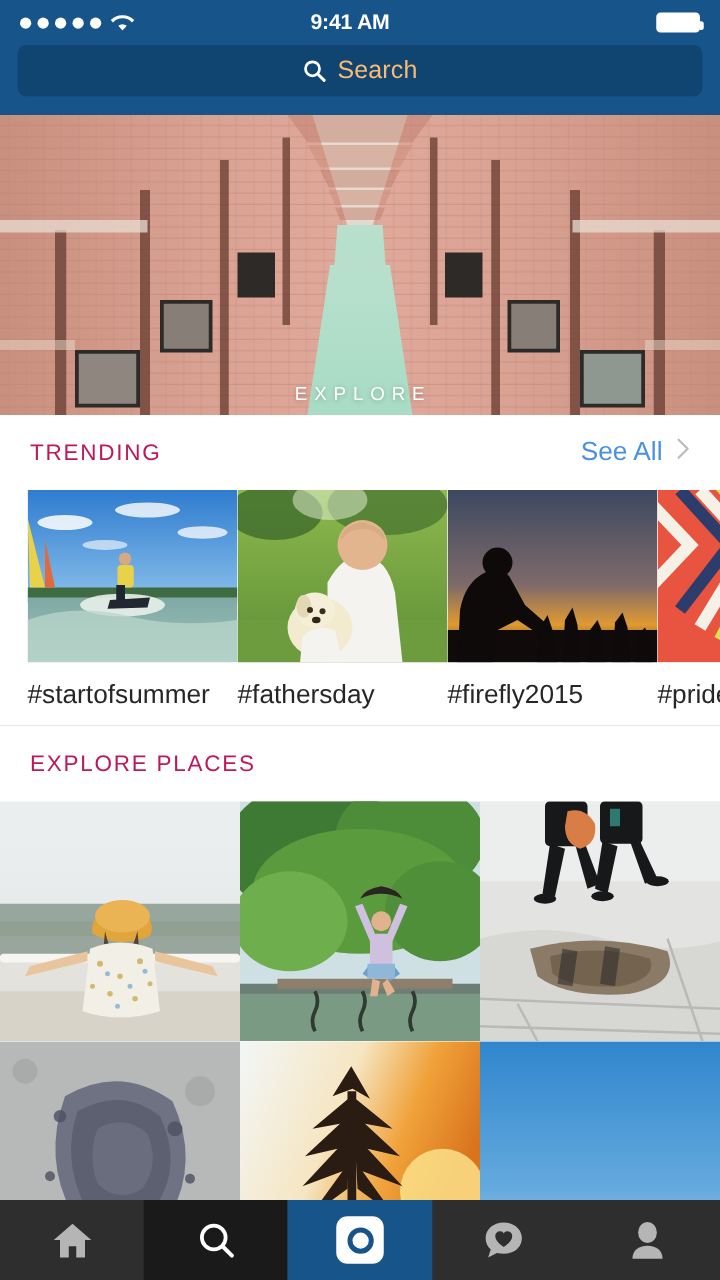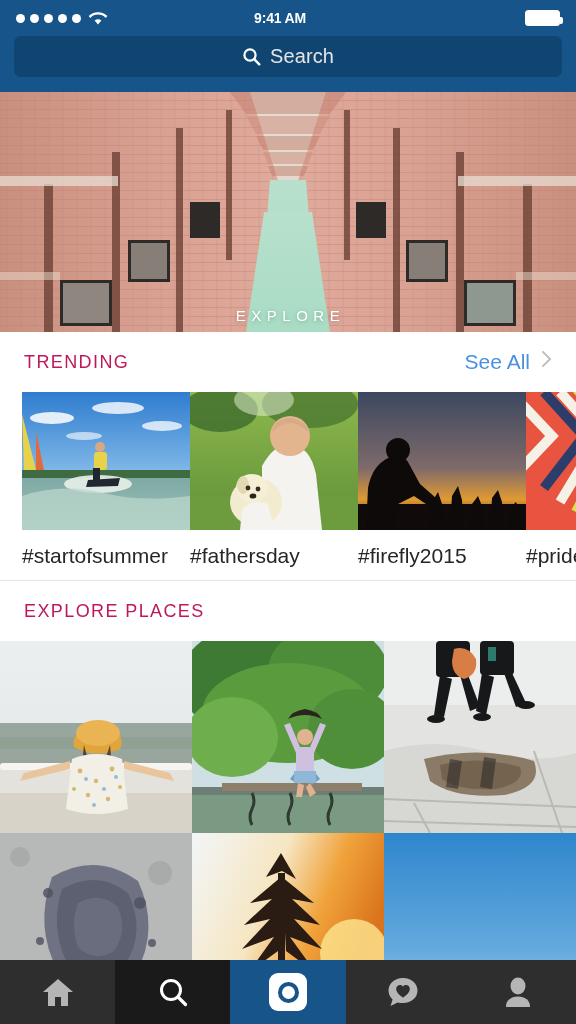--- a/index.html
+++ b/index.html
@@ -16,38 +16,38 @@
     height:36px; display:flex; align-items:center;
     padding:0 16px; position:relative; color:#fff;
   }
   .sb-left { display:flex; align-items:center; gap:7px; }
   .dots { display:flex; gap:5px; align-items:center; }
   .dot { width:9px; height:9px; border-radius:50%; background:#fff; }
   .wifi { position:relative; width:20px; height:15px; }
   .wifi svg { display:block; }
   .sb-time {
     position:absolute; left:0; right:16px; text-align:center;
-    font-size:14px; font-weight:bold; letter-spacing:-0.2px; line-height:36px;
+    font-size:17px; font-weight:bold; letter-spacing:-0.2px; line-height:36px;
   }
   .sb-right { margin-left:auto; display:flex; align-items:center; }
   .battery {
     width:35px; height:16px; border:2px solid #fff; border-radius:3.5px;
     position:relative; background:#fff;
   }
   .battery::after {
     content:""; position:absolute; right:-5px; top:4.5px;
     width:3px; height:7px; background:#fff; border-radius:0 2px 2px 0;
   }
   .searchbar {
     margin:0 14px; height:41px; background:#104571;
     border-radius:7px; display:flex; align-items:center; justify-content:center;
     gap:9px; color:#ffffff;
   }
   .searchbar .mag { width:19px; height:19px; display:block; }
-  .search-text { font-size:20px; color:#e5e5e5; letter-spacing:0.1px;text-align:center; }
+  .search-text { font-size:20px; color:#fdba74; letter-spacing:0.1px;text-align:center; }
 
   
   .hero { position:relative; width:100%; height:240px; overflow:hidden; background:#d9a193; }
   .hero-photo { position:absolute; inset:0; }
   .hero-overlay {
     position:absolute; inset:0; display:flex; flex-direction:column;
     align-items:center; justify-content:flex-end; color:#fff;
     text-shadow:0 1px 4px rgba(0,0,0,0.25);
   }
   .hero-kicker {

